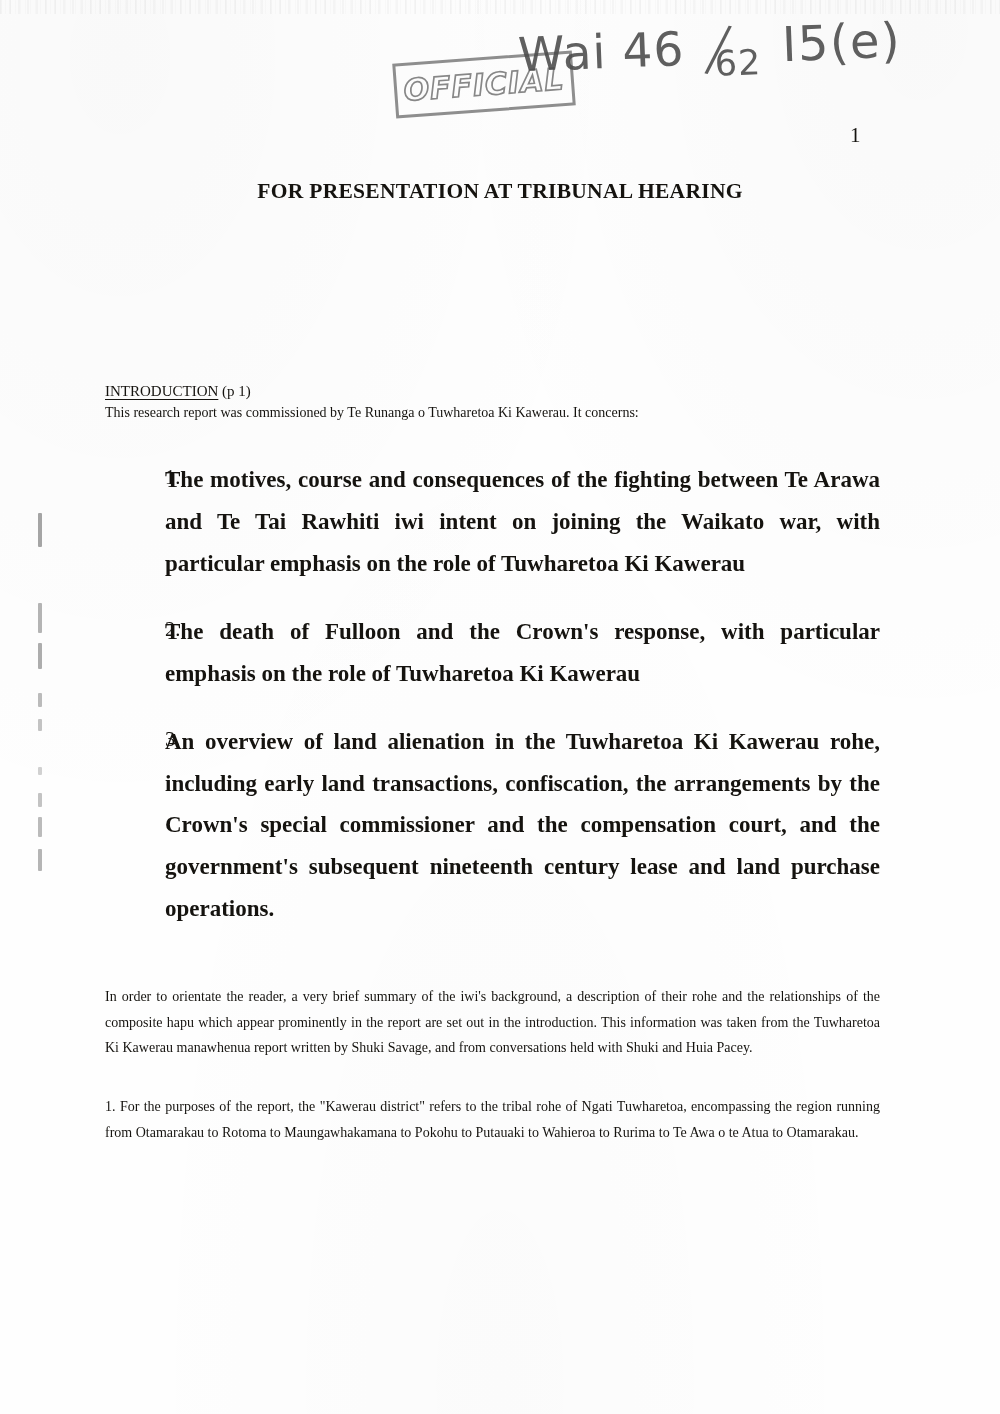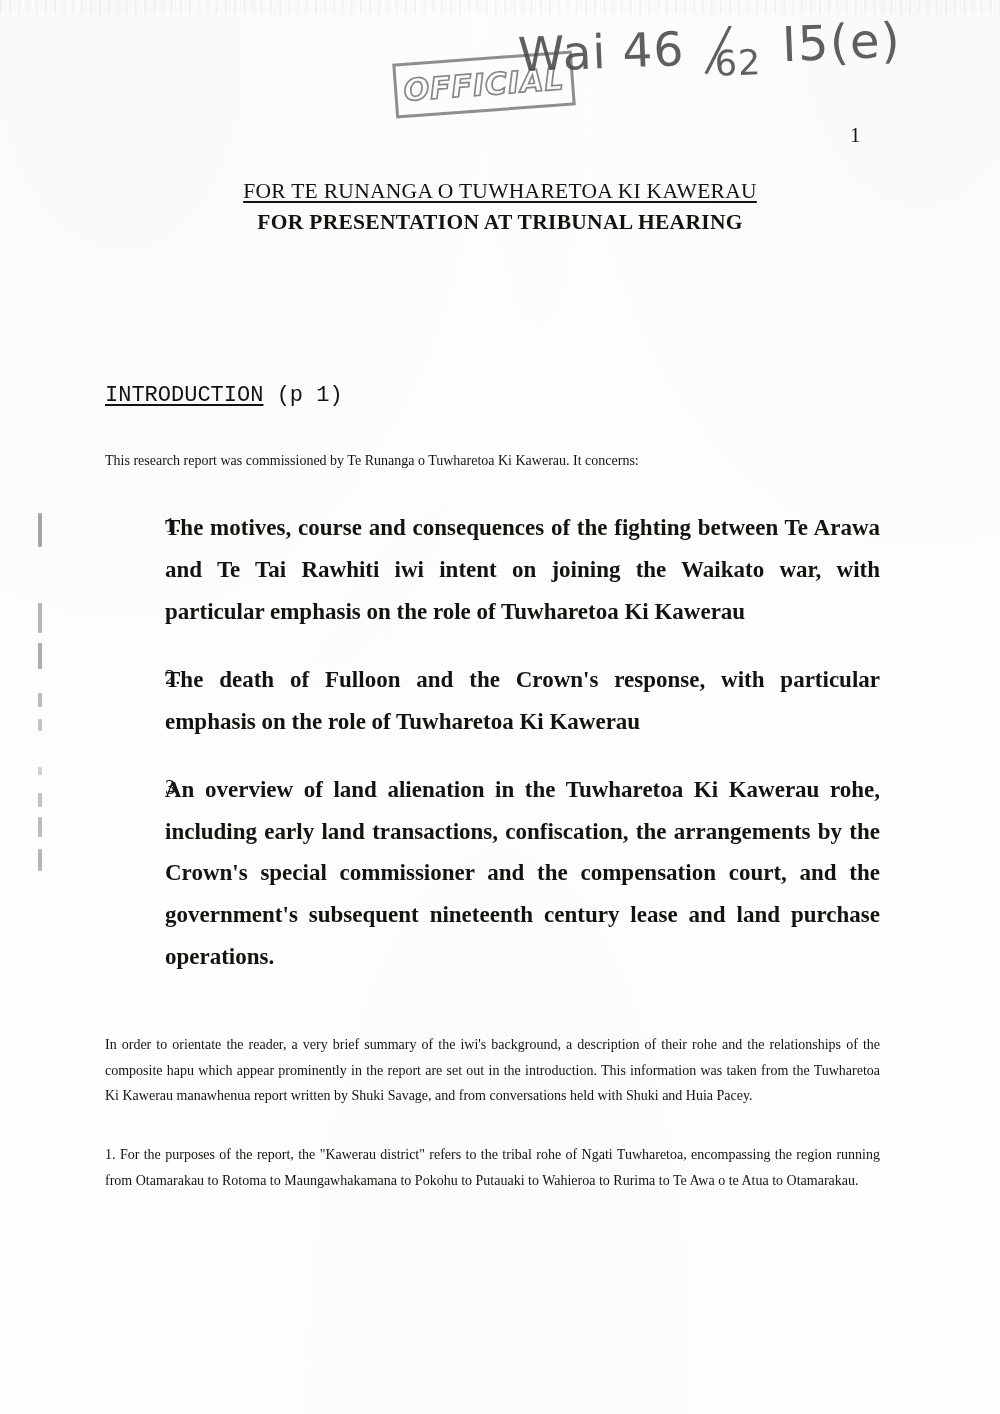--- a/index.html
+++ b/index.html
@@ -136,23 +136,21 @@
 
   
   .body {
     position: absolute;
     left: 105px;
     top: 383px;
     width: 775px;
   }
 
   .section-heading {
-    font-size: 22px;
-    margin-bottom: 40px;
-    font-family: Liberation Mono, monospace;
+    font-size: 15px;
   }
   .section-heading .sh-label {
     text-decoration: underline;
     text-underline-offset: 3px;
   }
   .section-heading .sh-page { text-decoration: none; }
 
   p.para {
     font-size: 14px;
     line-height: 1.82;
@@ -219,21 +217,20 @@
     <span class="stamp-text">OFFICIAL</span>
   </div>
 
   <div class="handwriting">
     <span class="hw-main">Wai 46</span><span class="hw-frac"><span class="hw-slash">/</span><span class="hw-den">62</span></span><span class="hw-code">I5(e)</span>
   </div>
 
   <div class="page-number">1</div>
 
   <div class="title-block">
-    <div class="title-line t-normal t-underline">FOR TE RUNANGA O TUWHARETOA KI  KAWERAU</div>
     <div class="title-line t-bold">FOR PRESENTATION AT  TRIBUNAL HEARING</div>
   </div>
 
   <div class="body">
 
     <div class="section-heading">
       <span class="sh-label">INTRODUCTION</span><span class="sh-page"> (p 1)</span>
     </div>
 
     <p class="para">This research report was commissioned by Te Runanga o Tuwharetoa Ki Kawerau. It concerns:</p>

